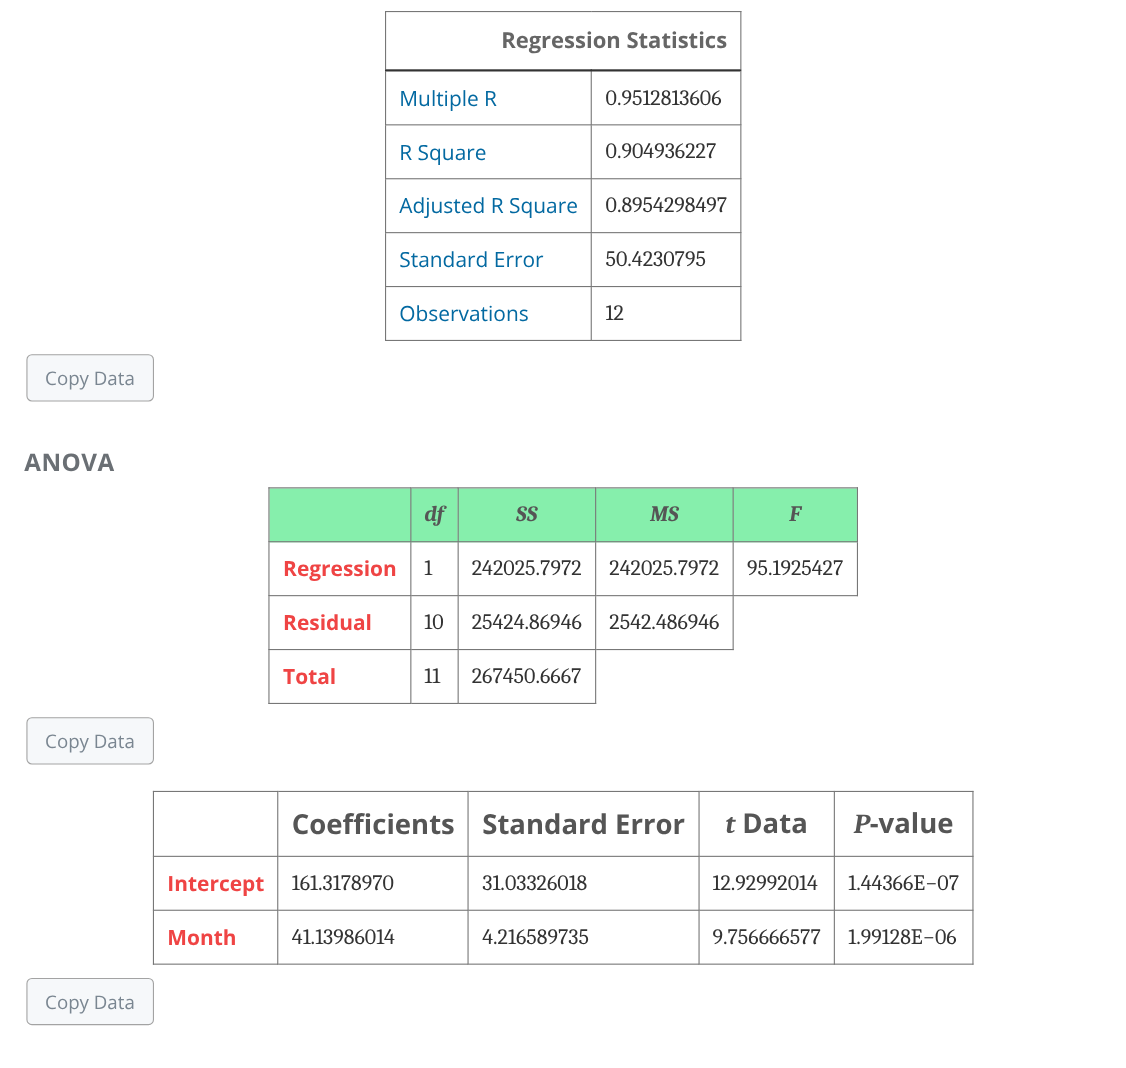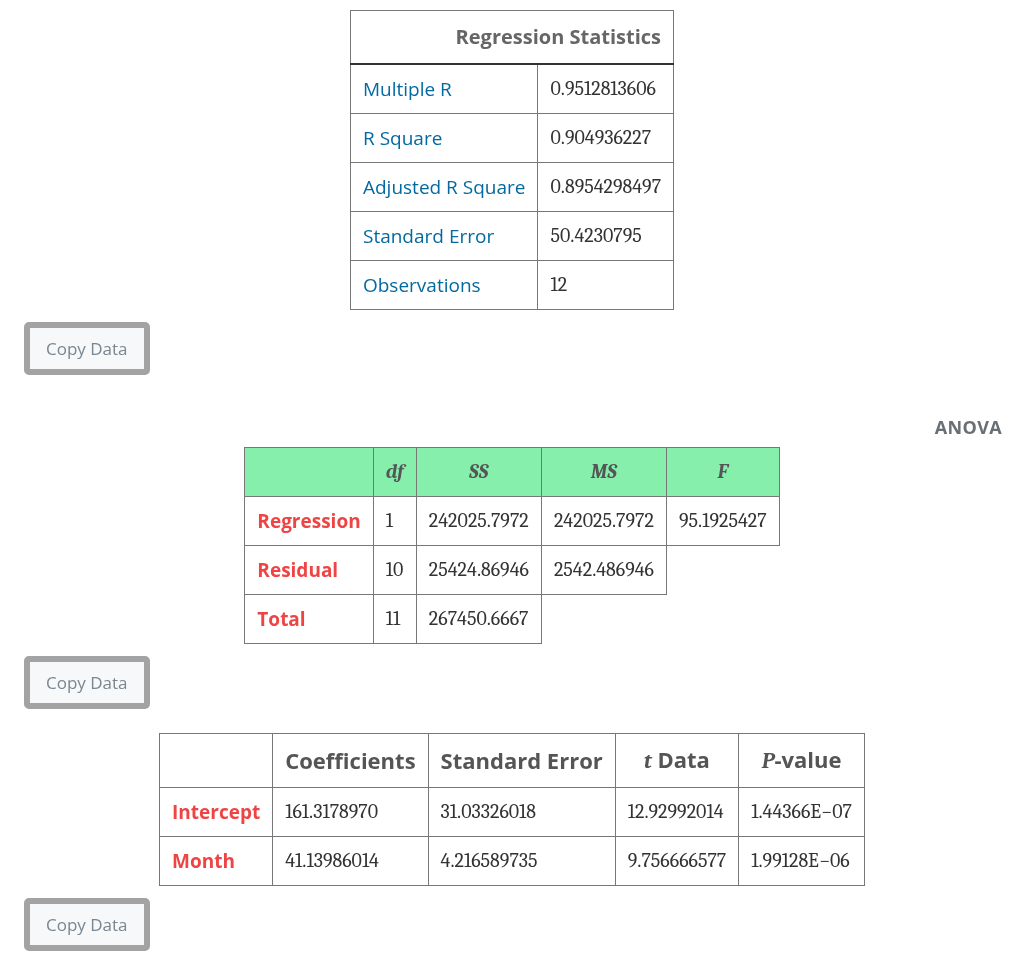--- a/index.html
+++ b/index.html
@@ -62,51 +62,51 @@
     font-weight: 400;
   }
   .label-bold {
     font-weight: 700;
     color: #ef4444;
   }
   .copy-btn {
     display: inline-block;
     margin: 12px 0 18px 2px;
     padding: 9px 16px;
-    border: 6px solid #a3a3a3;
+    border: 1px solid #a3a3a3;
     border-radius: 5px;
     background: #f6f8fa;
     color: #7a8691;
     font-size: 17px;
     cursor: pointer;
     user-select: none;
   }
   .section-title {
-    text-align: right;
+    text-align: left;
     font-weight: 700;
     color: #6a6f74;
-    font-size: 18px;
+    font-size: 22px;
     margin: 22px 0 8px 0;
     letter-spacing: 0.02em;
   }
   .anova-headers th {
     text-align: center;
     font-family: "Cambria", "Georgia", "Times New Roman", serif;
     font-style: italic;
     font-weight: 700;
     font-size: 20px;
     background: #86efac;
   }
   .anova-headers th.first-blank {
     font-style: normal;
   }
   .coef-headers th {
     text-align: center;
     font-weight: 700;
-    font-size: 22px;
+    font-size: 25px;
     color: #555;
   }
   .ital { font-style: italic; font-family: "Cambria","Georgia","Times New Roman",serif; }
   .smallcaps-e {
     font-variant: small-caps;
     font-family: "Cambria","Georgia","Times New Roman",serif;
   }
   .pval-cell {
     white-space: nowrap;
   }

